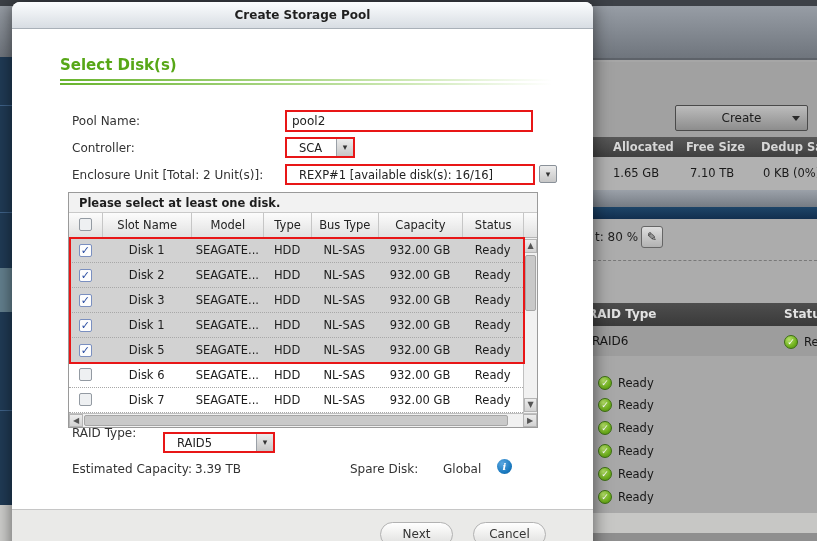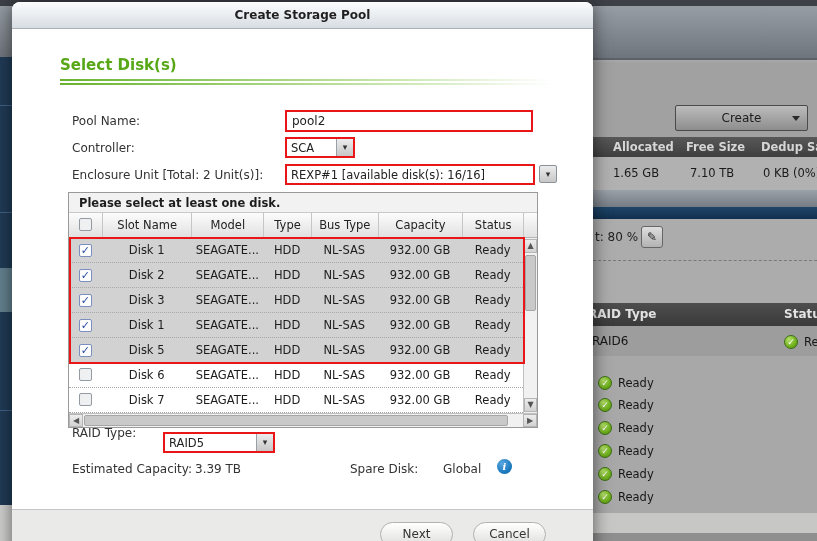--- a/index.html
+++ b/index.html
@@ -42,21 +42,21 @@
   .dialog { position:absolute; left:12px; top:2px; width:581px; height:560px; background:#fff; border-radius:8px 8px 0 0; box-shadow:0 0 18px rgba(0,0,0,.55); z-index:10; }
   .dlg-title { height:27px; border-radius:8px 8px 0 0; background:linear-gradient(#fbfdfe,#d8dde3); border-bottom:1px solid #a9b0b8; text-align:center; line-height:27px; font-weight:bold; color:#1f1f1f; font-size:12px; }
   .heading { position:absolute; left:48px; top:54px; color:#57a717; font-weight:bold; font-size:15px; }
   .grule { position:absolute; left:48px; top:77px; width:492px; }
   .grule div { height:2px; margin-bottom:2px; background:linear-gradient(to right,#68b42d,#cdE8b4 70%,rgba(255,255,255,0)); }
 
   .flabel { position:absolute; left:60px; color:#333; font-size:12px; white-space:nowrap; }
   .redbox { border:2px solid #e81617; }
   .pool-input { position:absolute; left:273px; top:108px; width:248px; height:22px; padding:0 5px; font-family:inherit; font-size:12px; color:#222; outline:none; }
   .sel { position:absolute; height:21px; background:#fff; font-size:11.5px; color:#222; display:flex; align-items:center; }
-  .sel .txt { flex:1; padding-left:4px; white-space:nowrap; overflow:hidden; }
+  .sel .txt { flex:1; padding-left:12px; white-space:nowrap; overflow:hidden; }
   .sel-arrow { width:17px; height:100%; background:linear-gradient(#ececec,#c7c7c7); border-left:1px solid #9aa0a7; text-align:center; line-height:17px; font-size:9px; color:#333; }
   .btn-arrow { position:absolute; width:18px; height:18px; background:linear-gradient(#ececec,#c7c7c7); border:1px solid #8a9199; text-align:center; line-height:16px; font-size:9px; color:#333; border-radius:2px; }
 
   
   .dtable { position:absolute; left:56px; top:190px; width:470px; border:1px solid #9a9a9a; background:#fff; font-size:11.5px; }
   .dcaption { height:20px; line-height:20px; padding-left:10px; background:#f2f2f2; border-bottom:1px solid #c9c9c9; font-weight:bold; color:#1d1d1d; }
   .dhead { display:flex; height:25px; background:linear-gradient(#fcfcfc,#e1e1e1); border-bottom:1px solid #b5b5b5; }
   .dhead .c { line-height:24px; text-align:center; color:#222; border-left:1px solid #c6c6c6; overflow:hidden; white-space:nowrap; }
   .dhead .c:first-child { border-left:none; }
   .c.cb{width:33px;} .c.slot{width:90px;} .c.model{width:72px;} .c.type{width:48px;text-align:center;} .c.bus{width:67px;} .c.cap{width:85px;} .c.status{width:61px;} .c.tail{width:14px;}

